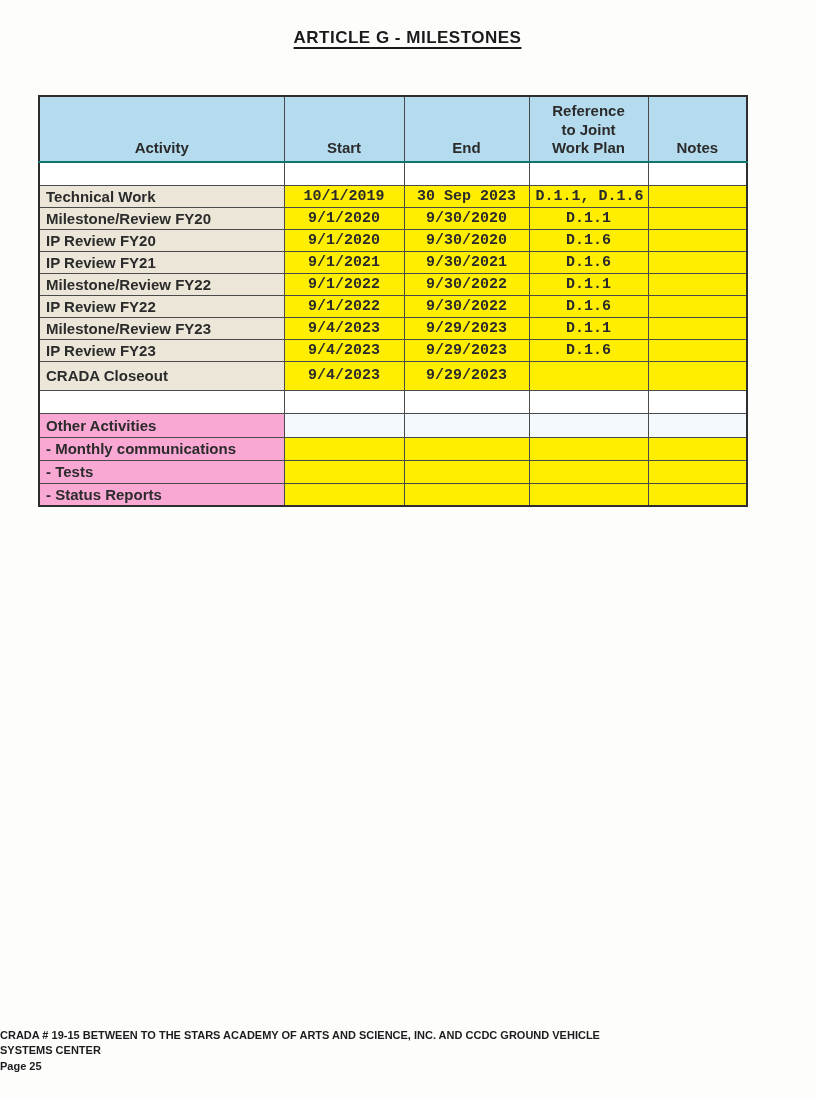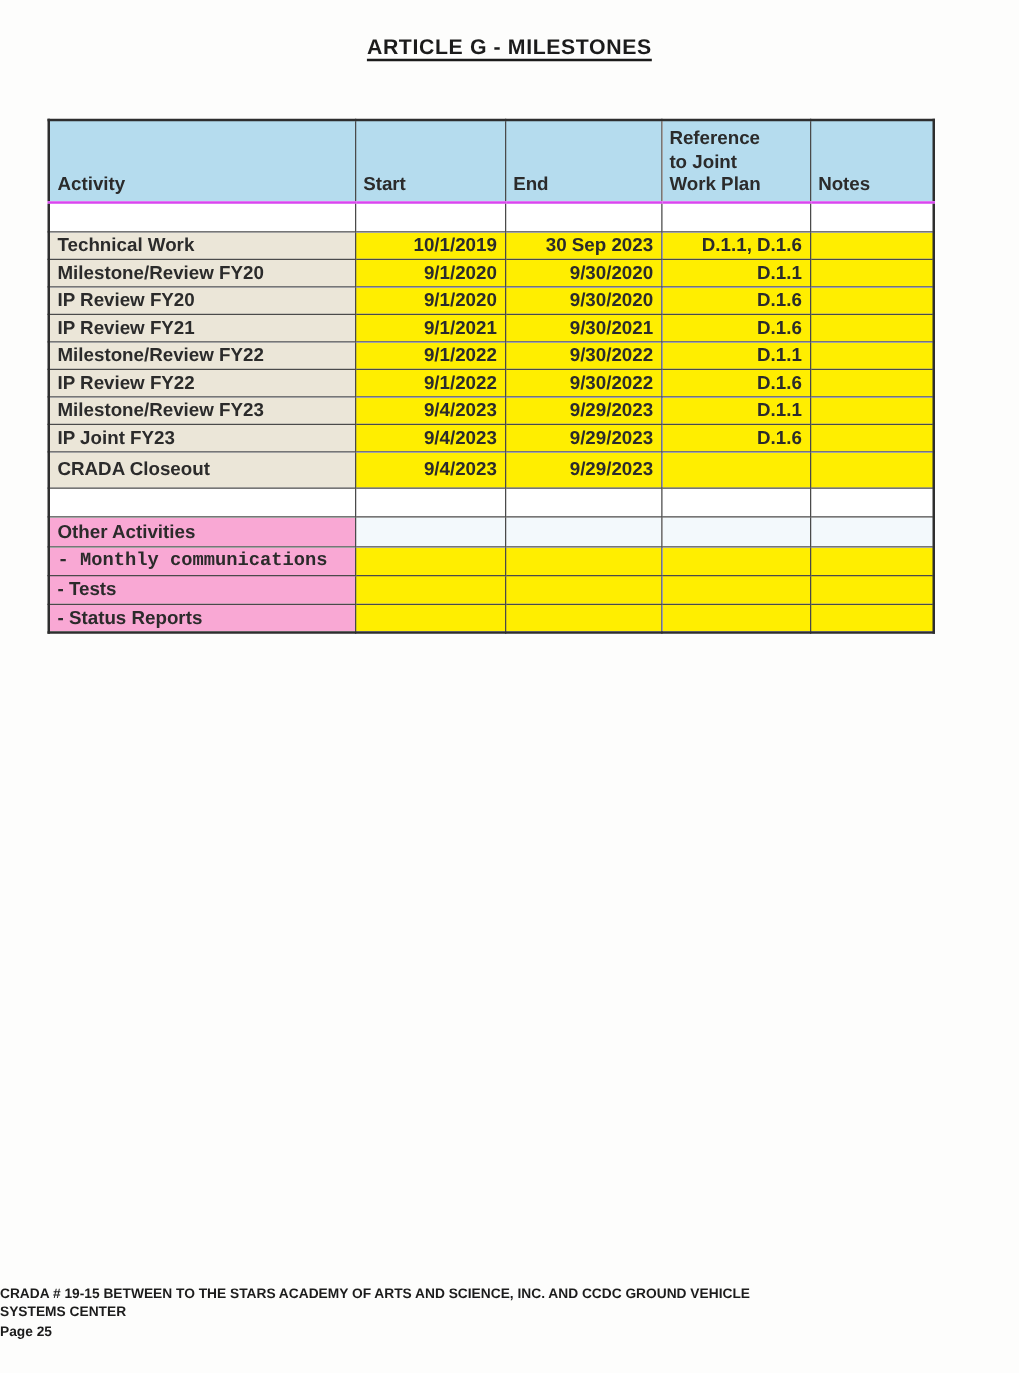--- a/index.html
+++ b/index.html
@@ -39,28 +39,28 @@
     font-weight: bold;
     color: #2b2b2b;
     padding: 1px 6px;
     overflow: hidden;
     white-space: nowrap;
   }
   table.milestones thead th {
     background: #b5dcee;
     height: 66px;
     vertical-align: bottom;
-    text-align: left;
+    text-align: center;
     padding-bottom: 3px;
     white-space: pre-line;
     line-height: 1.25;
-    border-bottom: 2px solid #d946ef;
+    border-bottom: 2px solid #0f766e;
   }
   .c-left { text-align: left; }
-  .c-center { text-align: right; }
+  .c-center { text-align: center; font-family: Liberation Mono, monospace; }
   .bg-beige  { background: #ebe6d8; }
   .bg-yellow { background: #ffee00; }
   .bg-blue   { background: #f9a8d4; }
   .bg-pale   { background: #f3f9fc; }
   .bg-white  { background: #ffffff; }
   .footer {
     position: absolute;
     top: 1028px; left: 0; width: 100%;
     text-align: left;
     font-size: 11px;
@@ -146,21 +146,21 @@
         <td class="bg-yellow"></td>
       </tr>
       <tr style="height: 22px;">
         <td class="bg-beige c-left">Milestone/Review FY23</td>
         <td class="bg-yellow c-center">9/4/2023</td>
         <td class="bg-yellow c-center">9/29/2023</td>
         <td class="bg-yellow c-center">D.1.1</td>
         <td class="bg-yellow"></td>
       </tr>
       <tr style="height: 22px;">
-        <td class="bg-beige c-left">IP Joint FY23</td>
+        <td class="bg-beige c-left">IP Review FY23</td>
         <td class="bg-yellow c-center">9/4/2023</td>
         <td class="bg-yellow c-center">9/29/2023</td>
         <td class="bg-yellow c-center">D.1.6</td>
         <td class="bg-yellow"></td>
       </tr>
       <tr style="height: 29px;">
         <td class="bg-beige c-left">CRADA Closeout</td>
         <td class="bg-yellow c-center">9/4/2023</td>
         <td class="bg-yellow c-center">9/29/2023</td>
         <td class="bg-yellow c-center"></td>
@@ -173,21 +173,21 @@
         <td class="bg-white"></td>
         <td class="bg-white"></td>
       </tr>
       <tr style="height: 24px;">
         <td class="bg-blue c-left">Other Activities</td>
         <td class="bg-pale"></td>
         <td class="bg-pale"></td>
         <td class="bg-pale"></td>
         <td class="bg-pale"></td>
       </tr>
-      <tr style="height: 23px; font-family: Liberation Mono, monospace;">
+      <tr style="height: 23px;">
         <td class="bg-blue c-left">- Monthly communications</td>
         <td class="bg-yellow"></td>
         <td class="bg-yellow"></td>
         <td class="bg-yellow"></td>
         <td class="bg-yellow"></td>
       </tr>
       <tr style="height: 23px;">
         <td class="bg-blue c-left">- Tests</td>
         <td class="bg-yellow"></td>
         <td class="bg-yellow"></td>

